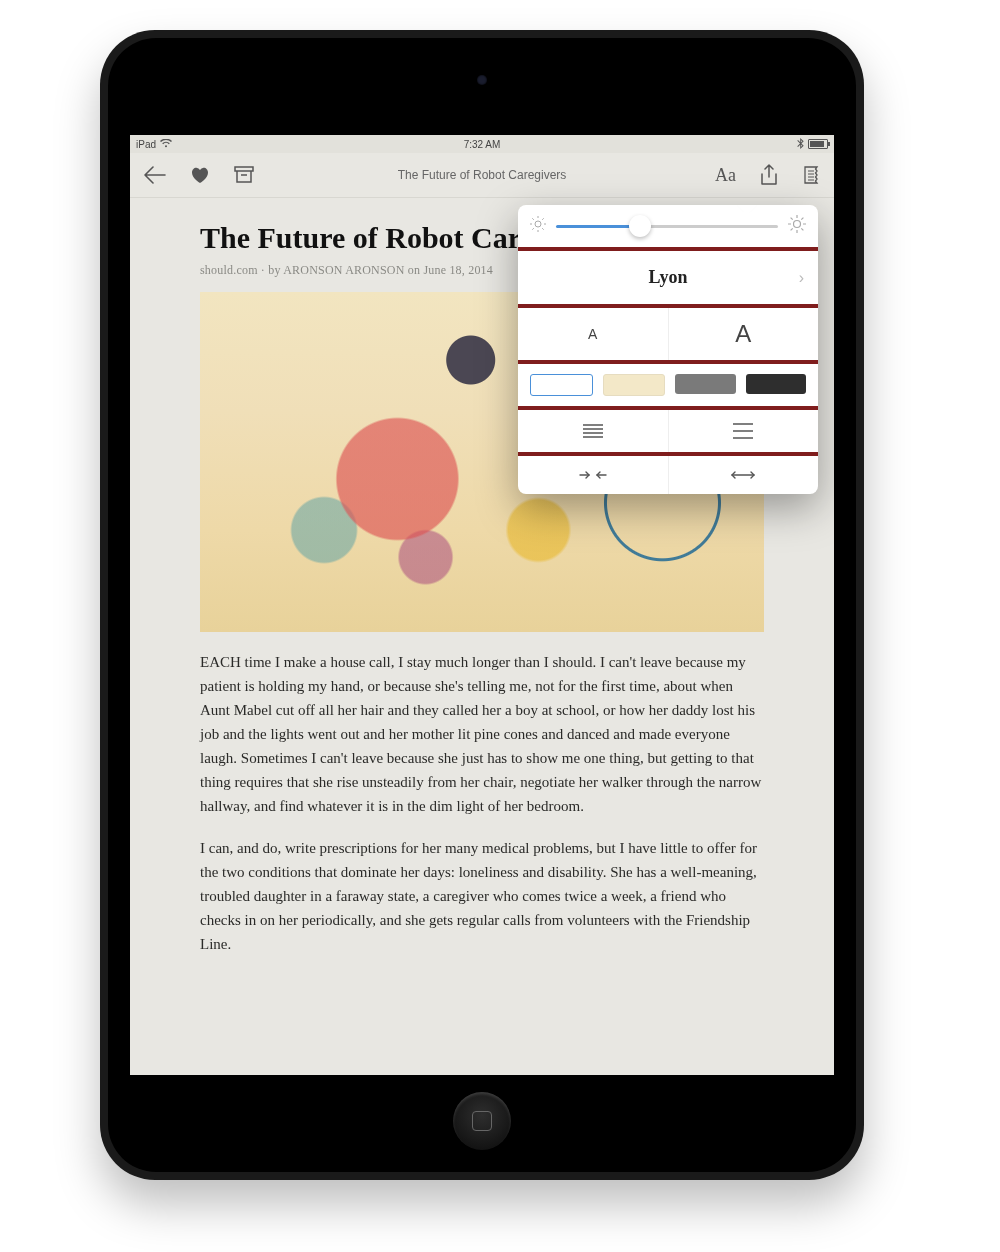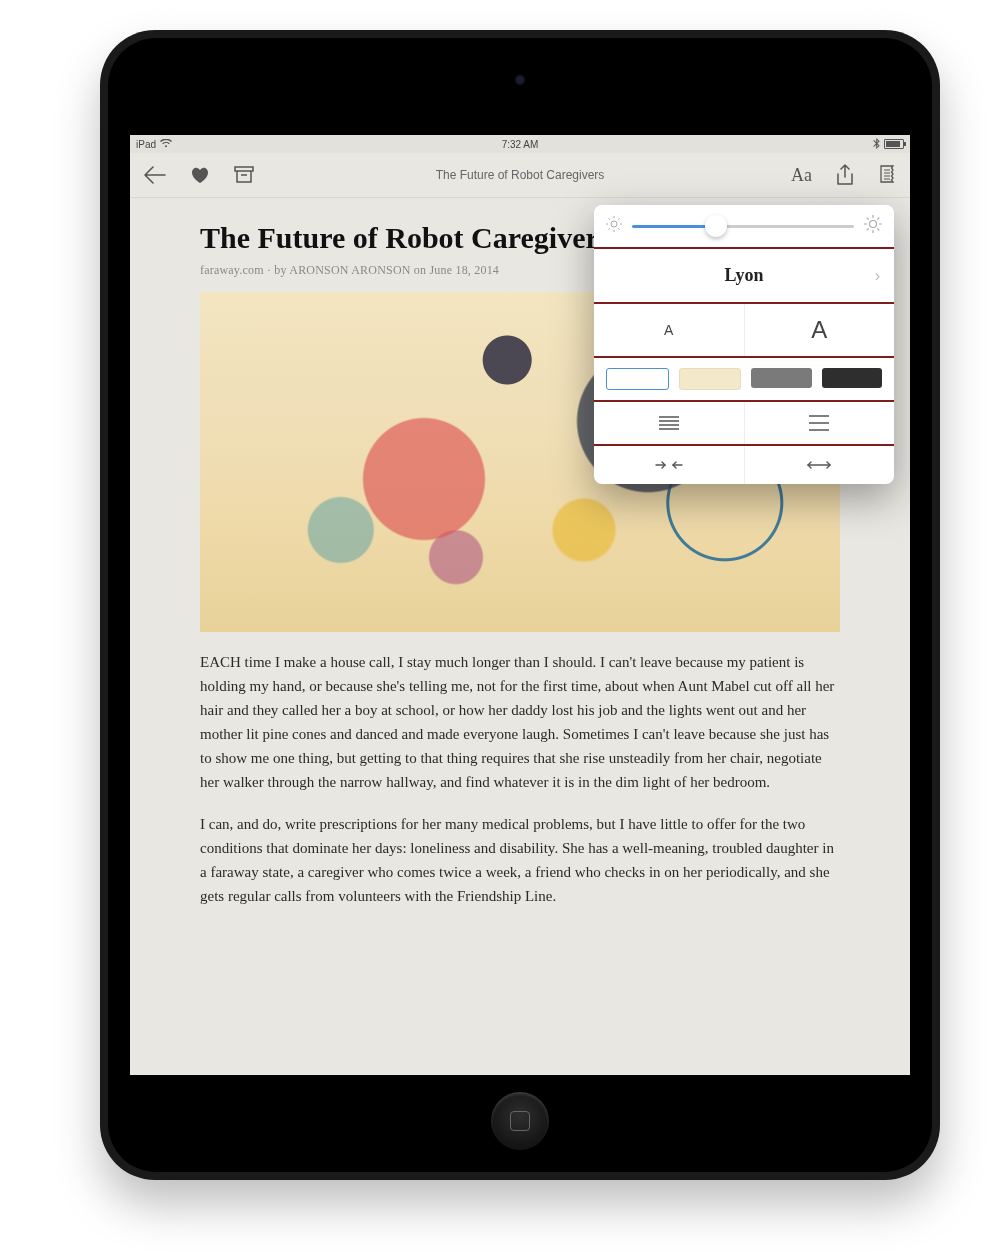--- a/index.html
+++ b/index.html
@@ -1,18 +1,18 @@
 <!DOCTYPE html>
 <html><head>
 <meta charset="utf-8">
 <style>
   html,body{margin:0;padding:0;background:#fff;font-family:Georgia,"Times New Roman",serif;}
   .stage{width:1000px;height:1252px;position:relative;background:#fff;}
   
-  .device{position:absolute;left:100px;top:30px;width:840px;height:1150px;
+  .device{position:absolute;left:100px;top:30px;width:764px;height:1150px;
     border-radius:55px;background:#1a1a1a;box-shadow:0 25px 45px rgba(0,0,0,0.25);}
   .device-inner{position:absolute;left:8px;top:8px;right:8px;bottom:8px;border-radius:48px;
     background:#000;}
   .camera{position:absolute;top:45px;left:50%;transform:translateX(-50%);width:10px;height:10px;
     border-radius:50%;background:#1a1d2e;box-shadow:inset 0 0 2px #000;}
   .home-btn{position:absolute;bottom:30px;left:50%;transform:translateX(-50%);width:58px;height:58px;
     border-radius:50%;background:radial-gradient(circle at 50% 40%,#2e2e2e,#0a0a0a);
     box-shadow:inset 0 2px 3px rgba(255,255,255,0.15);}
   .home-btn .sq{position:absolute;top:50%;left:50%;transform:translate(-50%,-50%);width:18px;height:18px;
     border:1.5px solid #666;border-radius:4px;}
@@ -26,21 +26,21 @@
   .status .left,.status .right{display:flex;align-items:center;gap:4px;}
   .wifi{display:inline-block;}
   .bt{display:inline-block;}
   .batt{display:inline-block;width:18px;height:8px;border:1px solid #555;border-radius:1px;position:relative;}
   .batt:before{content:"";position:absolute;right:-3px;top:2px;width:2px;height:4px;background:#555;}
   .batt:after{content:"";position:absolute;left:1px;top:1px;bottom:1px;width:80%;background:#555;}
   
   .toolbar{position:absolute;top:18px;left:0;right:0;height:44px;background:#e8e7e2;
     border-bottom:1px solid #d8d7d1;display:flex;align-items:center;justify-content:space-between;
     padding:0 14px;font:12px -apple-system,Helvetica,Arial,sans-serif;color:#555;}
-  .tb-left,.tb-right{display:flex;align-items:center;gap:24px;}
+  .tb-left,.tb-right{display:flex;align-items:flex-end;gap:24px;}
   .tb-title{position:absolute;left:50%;transform:translateX(-50%);color:#666;font-size:12px;}
   .icon-btn{color:#555;cursor:pointer;display:flex;align-items:center;justify-content:center;}
   
   .content{position:absolute;top:62px;left:0;right:0;bottom:0;overflow:hidden;padding:24px 70px 0;}
   .article-title{font-family:Georgia,serif;font-weight:700;font-size:30px;color:#111;margin:0 0 8px;}
   .byline{font:12px Georgia,serif;color:#8a8a85;margin:0 0 14px;letter-spacing:.2px;}
   .hero{width:100%;height:340px;margin-bottom:18px;
     background:
       radial-gradient(circle at 48% 20%, #4b4753 0 24px, transparent 25px),
       radial-gradient(circle at 35% 55%, rgba(221,84,84,0.65) 0 60px, transparent 62px),
@@ -51,21 +51,21 @@
       radial-gradient(circle at 40% 78%, rgba(170,76,126,0.55) 0 26px, transparent 28px),
       linear-gradient(180deg,#f2e5c0 0%,#f0dfb8 35%,#eed9a8 70%,#e8d29a 100%);
     position:relative;}
   .para{font:15px/1.6 Georgia,serif;color:#2a2a28;margin:8px 0 18px;}
   
   .pop{position:absolute;top:70px;right:16px;width:300px;background:#fff;
     border-radius:8px;box-shadow:0 14px 40px rgba(0,0,0,0.35);overflow:hidden;
     font-family:-apple-system,Helvetica,Arial,sans-serif;}
   .pop .caret{position:absolute;top:-7px;right:64px;width:14px;height:14px;background:#fff;
     transform:rotate(45deg);box-shadow:-2px -2px 4px rgba(0,0,0,0.06);}
-  .row{border-bottom:2px solid #7f1d1d;}
+  .row{border-bottom:4px solid #7f1d1d;}
   .bright{display:flex;align-items:center;gap:10px;padding:10px 12px;}
   .bright svg{flex:none;color:#aaa;}
   .track{flex:1;height:3px;background:linear-gradient(to right,#4a90d9 0 38%,#ccc 38% 100%);border-radius:2px;position:relative;}
   .thumb{position:absolute;left:38%;top:50%;transform:translate(-50%,-50%);width:22px;height:22px;
     border-radius:50%;background:#fff;box-shadow:0 2px 4px rgba(0,0,0,0.25);}
   .font-row{display:flex;align-items:center;justify-content:center;padding:16px 0;position:relative;cursor:pointer;}
   .font-name{font-family:Georgia,serif;font-weight:700;font-size:18px;color:#222;}
   .chev{position:absolute;right:14px;color:#bbb;font-size:16px;}
   .split{display:flex;}
   .split>div{flex:1;display:flex;align-items:center;justify-content:center;padding:12px 0;cursor:pointer;}
@@ -145,21 +145,21 @@
                 <path d="M3 1h12l-1.5 2L15 5l-1.5 2L15 9l-1.5 2L15 13l-1.5 2L15 17H3z" stroke="#555" stroke-width="1.3" fill="none"></path>
                 <path d="M6 5h6M6 8h6M6 11h6M6 14h6" stroke="#555" stroke-width="1"></path>
               </svg>
           </span>
         </div>
       </div>
 
       <div class="content">
         <h1 class="article-title">The Future of Robot Caregivers</h1>
         <p class="byline">
-          <span>faraway.com</span><span> · by </span><span>ARONSON ARONSON</span><span> on </span><span>June 18, 2014</span>
+          <span>should.com</span><span> · by </span><span>ARONSON ARONSON</span><span> on </span><span>June 18, 2014</span>
         </p>
         <div class="hero"></div>
         <p class="para">EACH time I make a house call, I stay much longer than I should. I can't leave because my patient is holding my hand, or because she's telling me, not for the first time, about when Aunt Mabel cut off all her hair and they called her a boy at school, or how her daddy lost his job and the lights went out and her mother lit pine cones and danced and made everyone laugh. Sometimes I can't leave because she just has to show me one thing, but getting to that thing requires that she rise unsteadily from her chair, negotiate her walker through the narrow hallway, and find whatever it is in the dim light of her bedroom.</p>
         <p class="para">I can, and do, write prescriptions for her many medical problems, but I have little to offer for the two conditions that dominate her days: loneliness and disability. She has a well-meaning, troubled daughter in a faraway state, a caregiver who comes twice a week, a friend who checks in on her periodically, and she gets regular calls from volunteers with the Friendship Line.</p>
       </div>
 
       <div class="pop">
         <div class="caret"></div>
 
         <div class="row bright">

